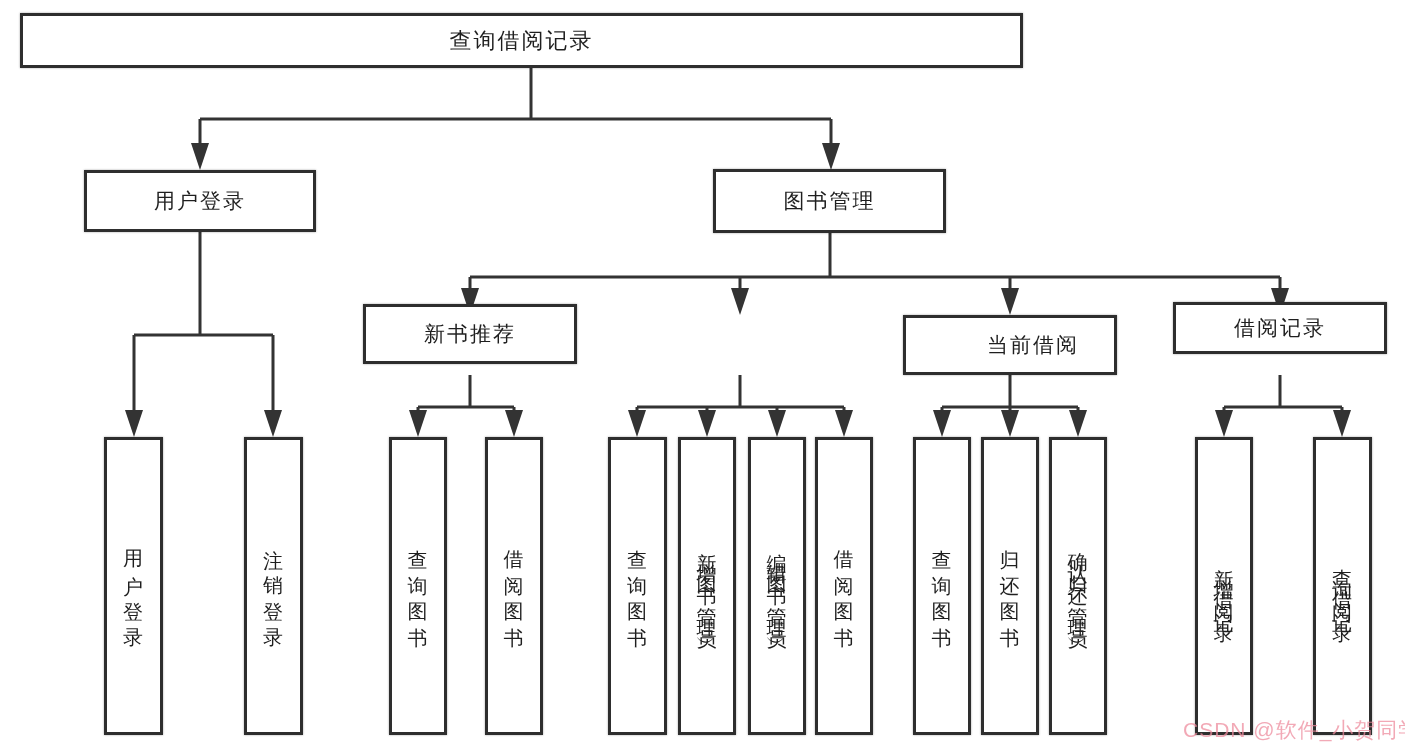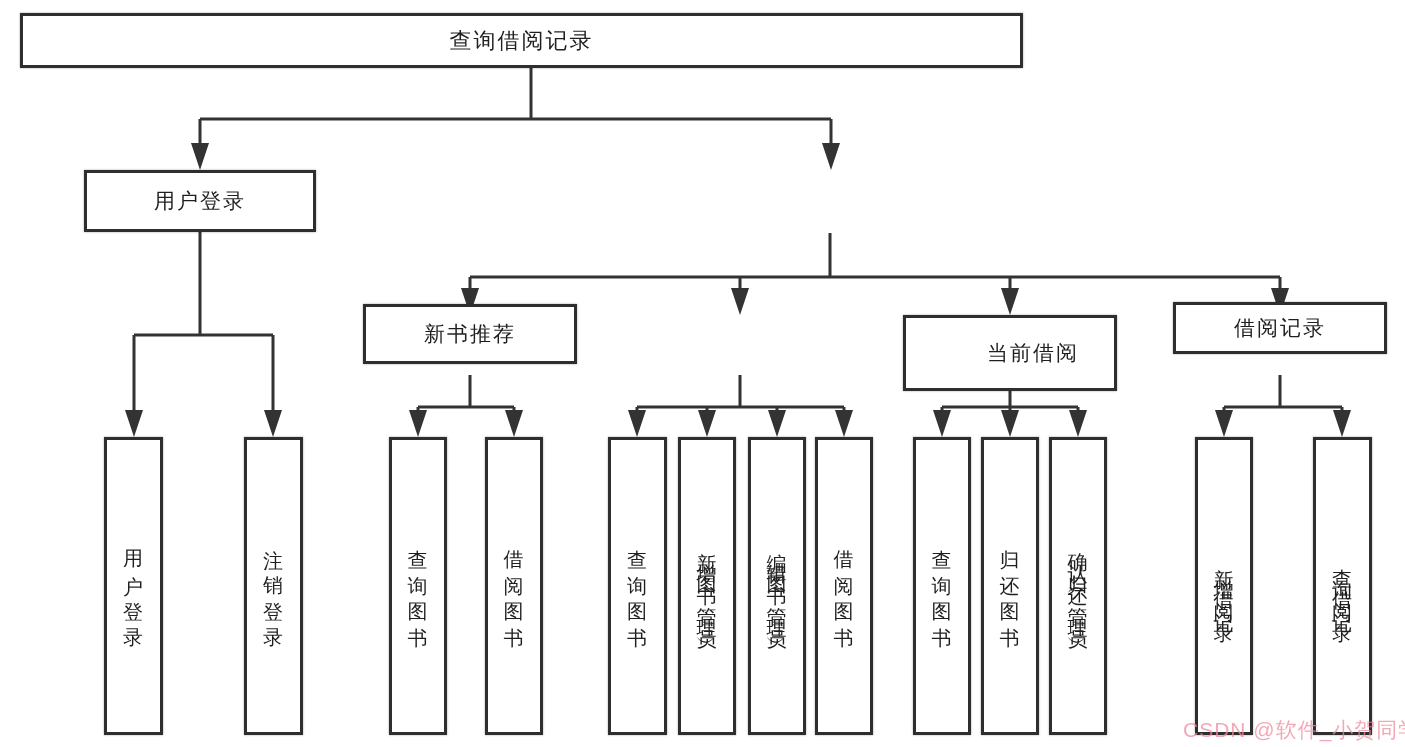--- a/index.html
+++ b/index.html
@@ -110,25 +110,28 @@
     </g>
   </svg>
 
   <div class="box" style="left:20px;top:13px;width:1003px;height:55px;">
     <span class="h-label root-label">查询借阅记录</span>
   </div>
 
   <div class="box" style="left:84px;top:170px;width:232px;height:62px;">
     <span class="h-label">用户登录</span>
   </div>
+  <div class="box" style="left:713px;top:169px;width:233px;height:64px;">
+    <span class="h-label">图书管理</span>
+  </div>
 
   <div class="box" style="left:363px;top:304px;width:214px;height:60px;">
     <span class="h-label">新书推荐</span>
   </div>
-  <div class="box" style="left:903px;top:315px;width:214px;height:76px;padding-left:46px;">
+  <div class="box" style="left:903px;top:315px;width:214px;height:60px;padding-left:46px;">
     <span class="h-label">当前借阅</span>
   </div>
   <div class="box" style="left:1173px;top:302px;width:214px;height:52px;">
     <span class="h-label">借阅记录</span>
   </div>
 
   <div class="box" style="left:104px;top:437px;width:59px;height:298px;">
     <span class="v-label len4">用户登录</span>
   </div>
   <div class="box" style="left:244px;top:437px;width:59px;height:298px;">

